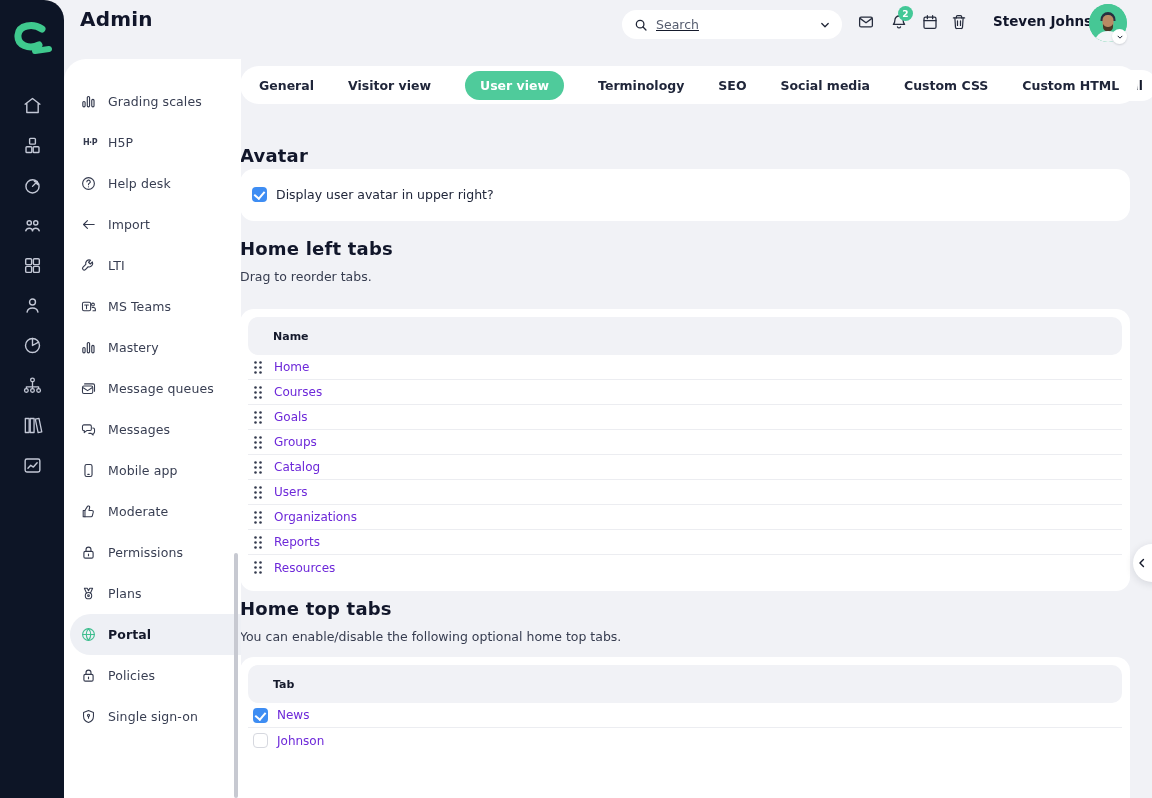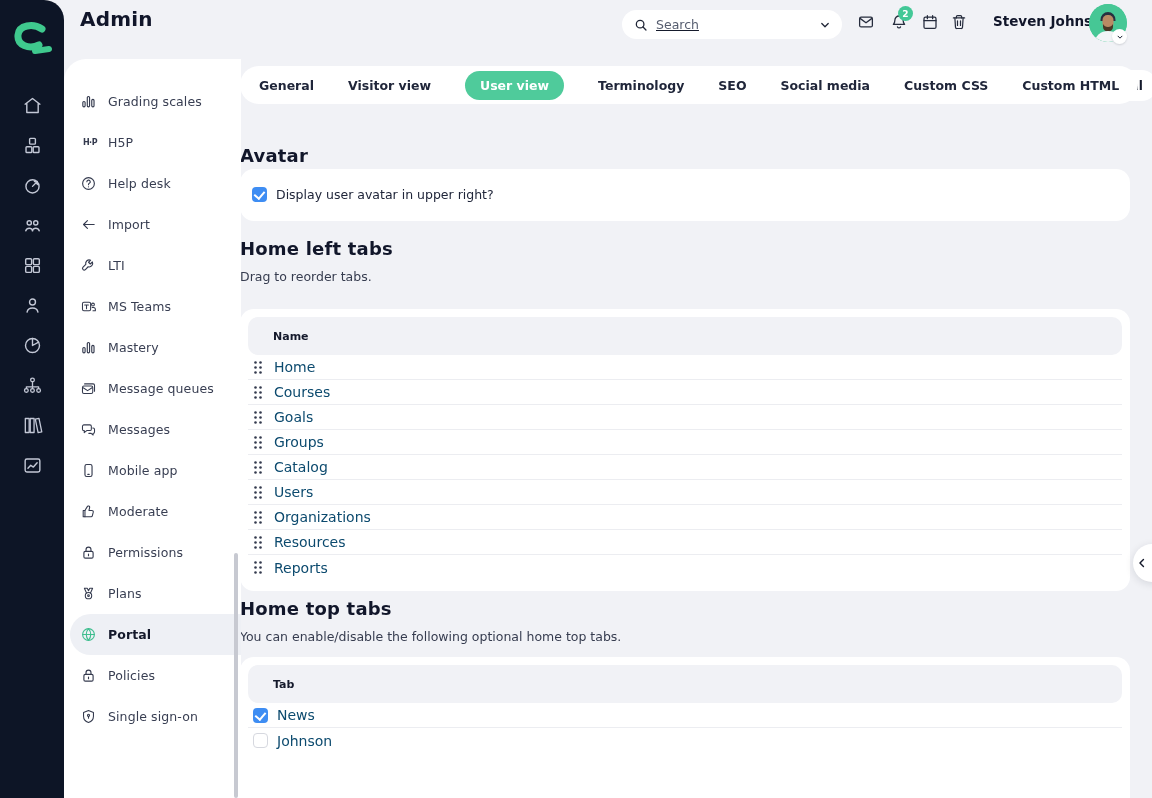--- a/index.html
+++ b/index.html
@@ -105,21 +105,21 @@
   .section-sub { position:absolute; left:240px; font-size:12.5px; color:#363C4F; }
   .card { position:absolute; left:240px; width:890px; background:#fff; border-radius:14px; }
 
   .card-head {
     margin:8px 8px 0 8px; height:38px; background:#F1F2F6; border-radius:10px;
     display:flex; align-items:center; padding-left:25px;
     font-size:11px; font-weight:bold; color:#14192B;
   }
   .row {
     height:25px; margin:0 8px; display:flex; align-items:center;
-    border-bottom:1px solid #ECEDF1; font-size:14px; color:#0c4a6e;text-align:right;
+    border-bottom:1px solid #ECEDF1; font-size:12px; color:#6d28d9;text-align:right;
   }
   .row:last-child { border-bottom:none; }
   .drag-handle { width:8px; margin:0 12px 0 6px; color:#343A4E; cursor:grab; display:flex; }
   .drag-handle svg { width:8px; height:13px; }
 
   .cb { width:15px; height:15px; border-radius:4px; flex:0 0 15px; position:relative; cursor:pointer; }
   .cb.checked { background:#3E8DF3; }
   .cb.checked::after {
     content:""; position:absolute; left:4px; top:2px; width:5px; height:8px;
     border:solid #fff; border-width:0 2px 2px 0; transform:rotate(40deg);
@@ -526,34 +526,34 @@
       <span class="drag-handle">
           <svg viewBox="0 0 8 13" fill="currentColor">
             <circle cx="1.5" cy="1.5" r="1.3"></circle>
             <circle cx="6.5" cy="1.5" r="1.3"></circle>
             <circle cx="1.5" cy="6.5" r="1.3"></circle>
             <circle cx="6.5" cy="6.5" r="1.3"></circle>
             <circle cx="1.5" cy="11.5" r="1.3"></circle>
             <circle cx="6.5" cy="11.5" r="1.3"></circle>
           </svg>
         </span>
+      <span>Reports</span>
+    </div>
+    <div class="row">
+      <span class="drag-handle">
+          <svg viewBox="0 0 8 13" fill="currentColor">
+            <circle cx="1.5" cy="1.5" r="1.3"></circle>
+            <circle cx="6.5" cy="1.5" r="1.3"></circle>
+            <circle cx="1.5" cy="6.5" r="1.3"></circle>
+            <circle cx="6.5" cy="6.5" r="1.3"></circle>
+            <circle cx="1.5" cy="11.5" r="1.3"></circle>
+            <circle cx="6.5" cy="11.5" r="1.3"></circle>
+          </svg>
+        </span>
       <span>Resources</span>
-    </div>
-    <div class="row">
-      <span class="drag-handle">
-          <svg viewBox="0 0 8 13" fill="currentColor">
-            <circle cx="1.5" cy="1.5" r="1.3"></circle>
-            <circle cx="6.5" cy="1.5" r="1.3"></circle>
-            <circle cx="1.5" cy="6.5" r="1.3"></circle>
-            <circle cx="6.5" cy="6.5" r="1.3"></circle>
-            <circle cx="1.5" cy="11.5" r="1.3"></circle>
-            <circle cx="6.5" cy="11.5" r="1.3"></circle>
-          </svg>
-        </span>
-      <span>Reports</span>
     </div>
   </div>
 
   <div class="section-title" style="top:598px">Home top tabs</div>
   <div class="section-sub" style="top:629px">You can enable/disable the following optional home top tabs.</div>
   <div class="card" style="top:657px; height:164px;">
     <div class="card-head">Tab</div>
     <div class="row" style="padding-left:5px">
       <span class="cb checked"></span>
       <span class="cb-row-label">News</span>

